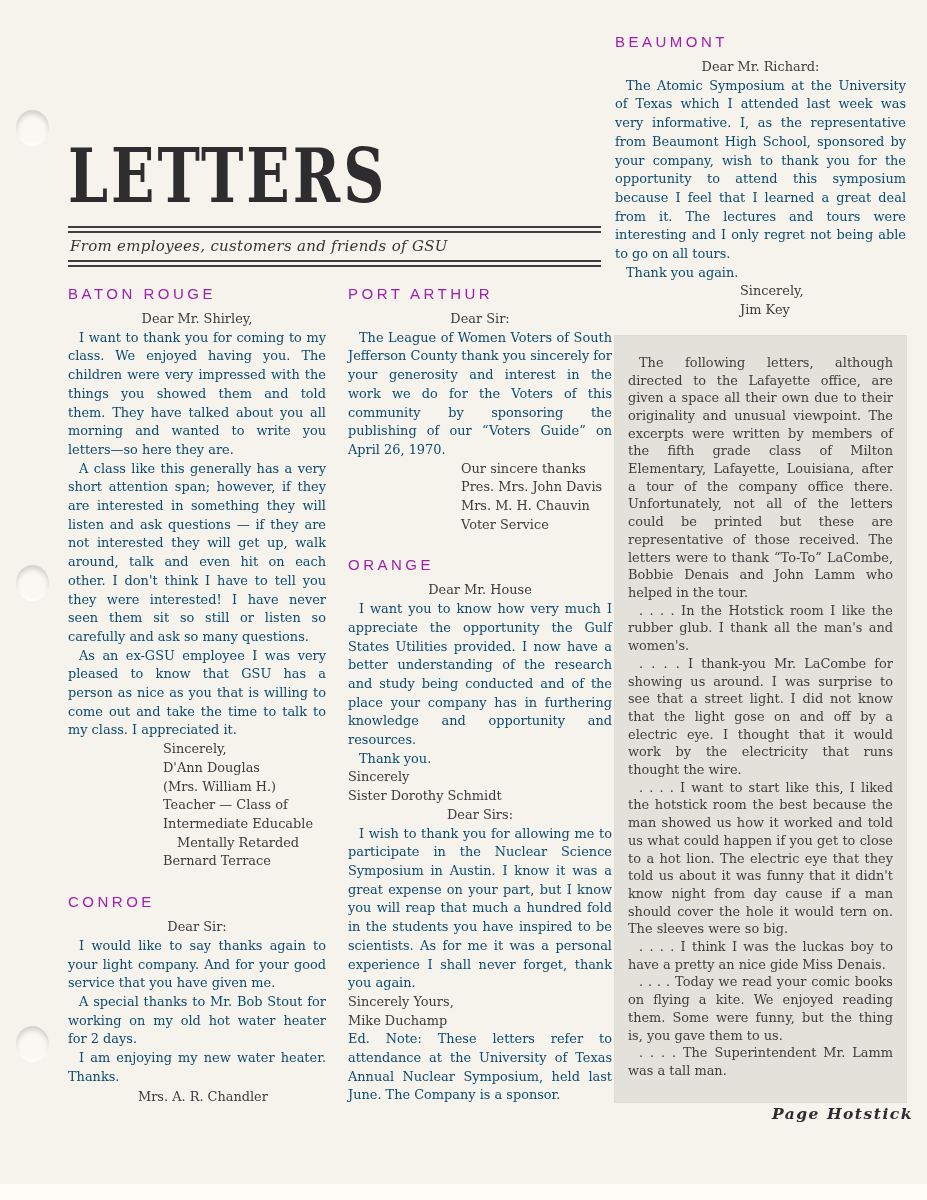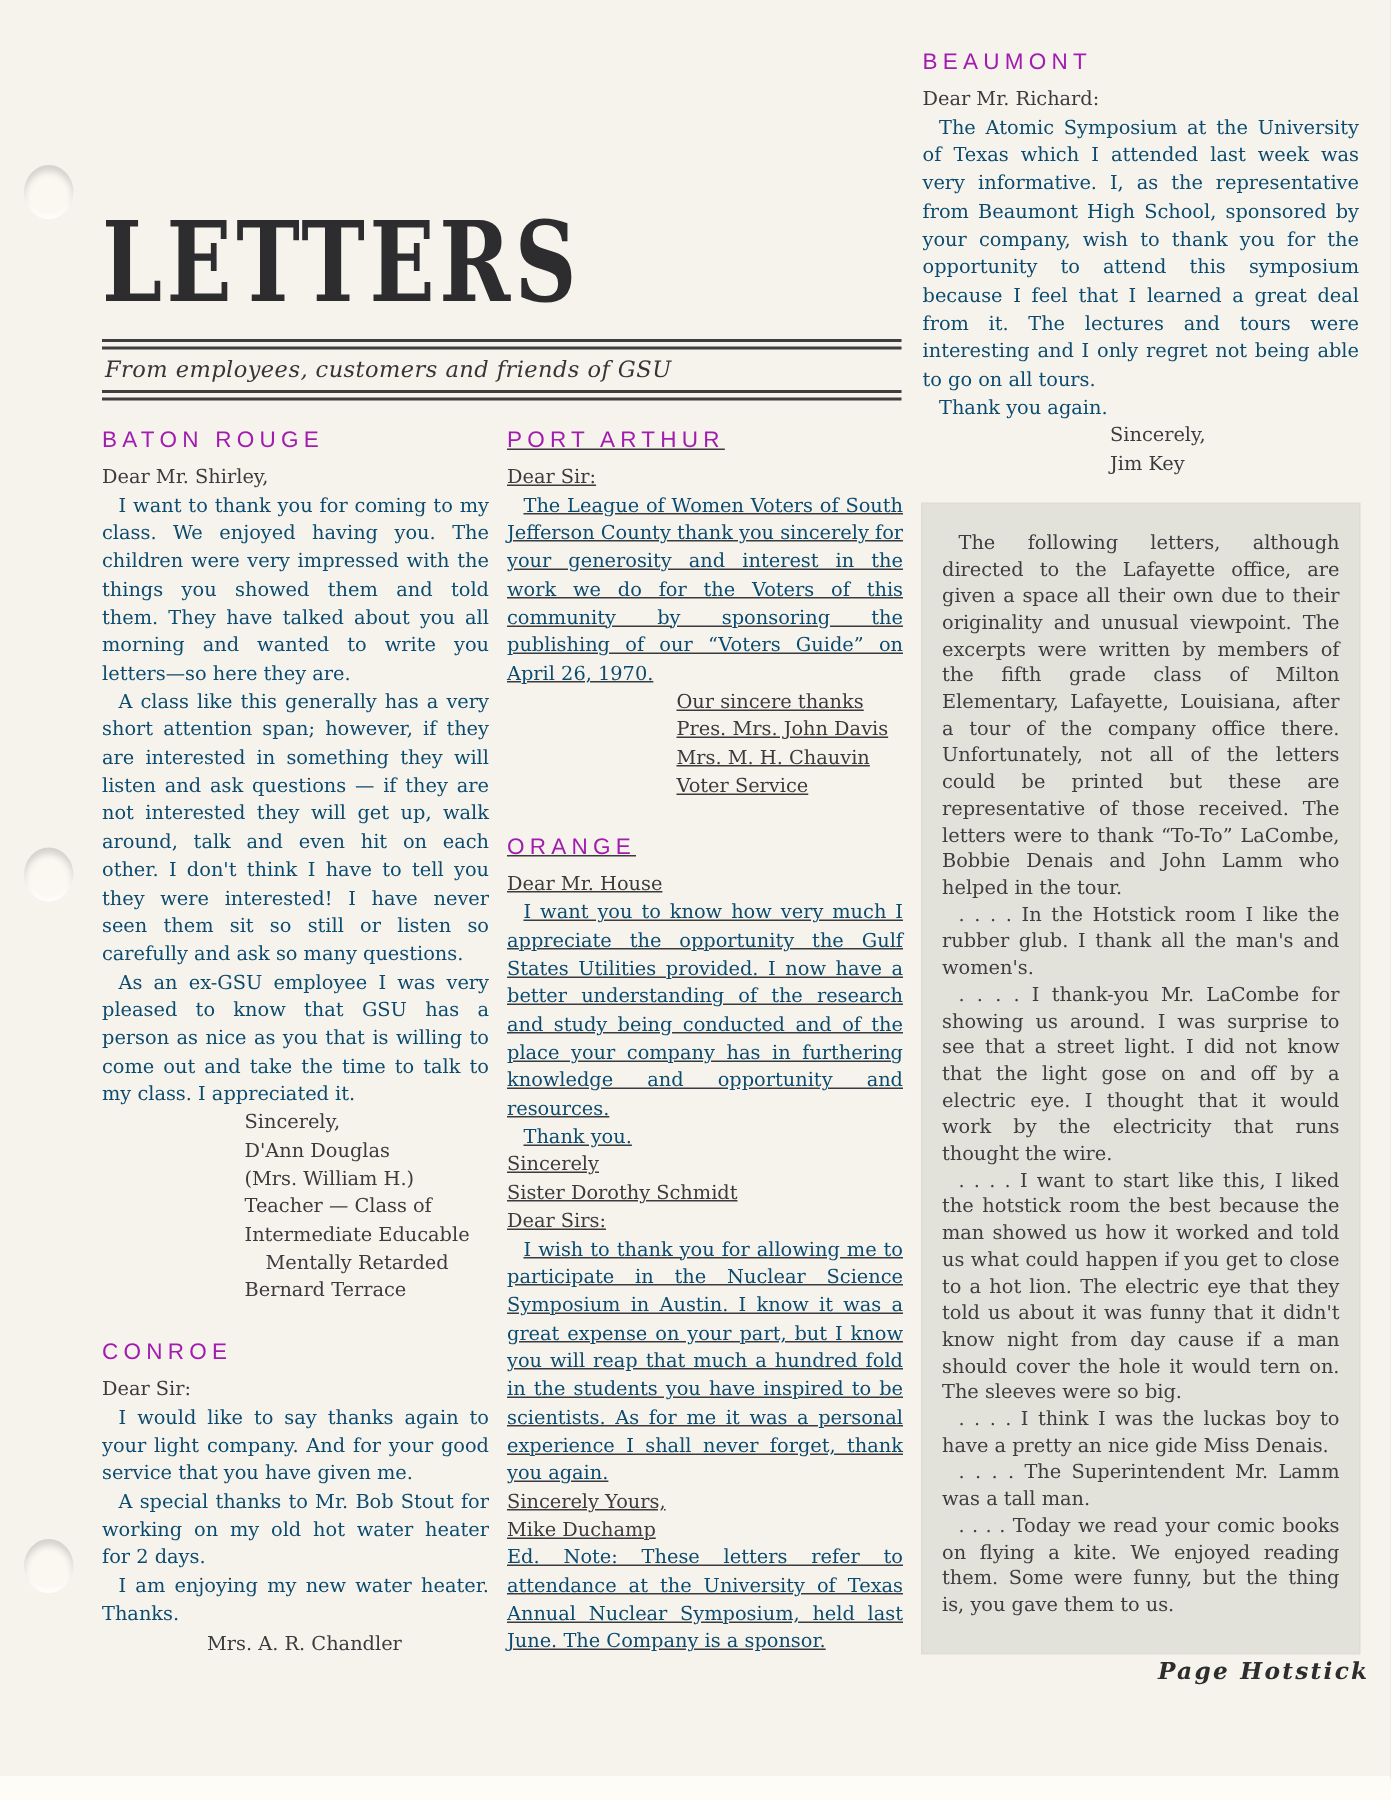--- a/index.html
+++ b/index.html
@@ -29,33 +29,33 @@
   }
   .double-rule{height:3px;border-top:2px solid #3e3e40;border-bottom:2px solid #3e3e40;}
   .masthead-subtitle{
     font-style:italic;font-size:15px;color:#353537;
     padding:4px 2px 5px 2px;letter-spacing:0.3px;
   }
 
   
   .col{position:absolute;}
   .col-left{left:68px;top:285px;width:258px;}
-  .col-mid{left:338px;top:285px;width:264px;text-decoration:underline;}
+  .col-mid{left:348px;top:285px;width:264px;}
   .col-right{left:615px;top:33px;width:291px;}
 
   .letter-heading{
     font-family:"Liberation Sans", sans-serif;
     font-weight:500;font-size:15px;letter-spacing:3.5px;
     color:#a21caf;margin:0 0 8px 0;
   }
   .letter + .letter{margin-top:22px;}
 
   p.bodytext{margin:0;text-align:justify;font-size:12.9px;line-height:18.7px;color:#0c4a6e;}
   p.indent{text-indent:11px;}
-  p.salutation{margin:0;text-align:left;font-size:12.9px;line-height:18.7px;}
+  p.salutation{margin:0;text-align:center;font-size:12.9px;line-height:18.7px;}
 
   .sig{font-size:12.9px;line-height:18.7px;}
   .sig-baton{margin-left:95px;}
   .sig-baton .extra-indent{margin-left:14px;}
   .sig-conroe{margin-left:70px;margin-top:2px;}
   .sig-portarthur{margin-left:113px;}
   .sig-orange{}
   .sig-beaumont{margin-left:125px;}
 
   
@@ -165,20 +165,20 @@
         <div>Jim Key</div>
       </div>
     </section>
 
     <div class="shaded-box">
       <p class="bodytext indent">The following letters, although directed to the Lafayette office, are given a space all their own due to their originality and unusual viewpoint.  The excerpts were written by members of the fifth grade class of Milton Elementary, Lafayette, Louisiana, after a tour of the company office there.  Unfortunately, not all of the letters could be printed but these are representative of those received.  The letters were to thank “To-To” LaCombe, Bobbie Denais and John Lamm who helped in the tour.</p>
       <p class="bodytext indent">. . . . In the Hotstick room I like the rubber glub.  I thank all the man's and women's.</p>
       <p class="bodytext indent">. . . . I thank-you Mr. LaCombe for showing us around.  I was surprise to see that a street light.  I did not know that the light gose on and off by a electric eye.  I thought that it would work by the electricity that runs thought the wire.</p>
       <p class="bodytext indent">. . . . I want to start like this, I liked the hotstick room the best because the man showed us how it worked and told us what could happen if you get to close to a hot lion.  The electric eye that they told us about it was funny that it didn't know night from day cause if a man should cover the hole it would tern on.  The sleeves were so big.</p>
       <p class="bodytext indent">. . . . I think I was the luckas boy to have a pretty an nice gide Miss Denais.</p>
+      <p class="bodytext indent">. . . . Today we read your comic books on flying a kite.  We enjoyed reading them.  Some were funny, but the thing is, you gave them to us.</p>
       <p class="bodytext indent">. . . . The Superintendent Mr. Lamm was a tall man.</p>
-      <p class="bodytext indent">. . . . Today we read your comic books on flying a kite.  We enjoyed reading them.  Some were funny, but the thing is, you gave them to us.</p>
     </div>
   </div>
 
   <div class="page-footer">Page Hotstick</div>
   <div class="scan-edge-bottom"></div>
 </div>
 
 </body></html>

